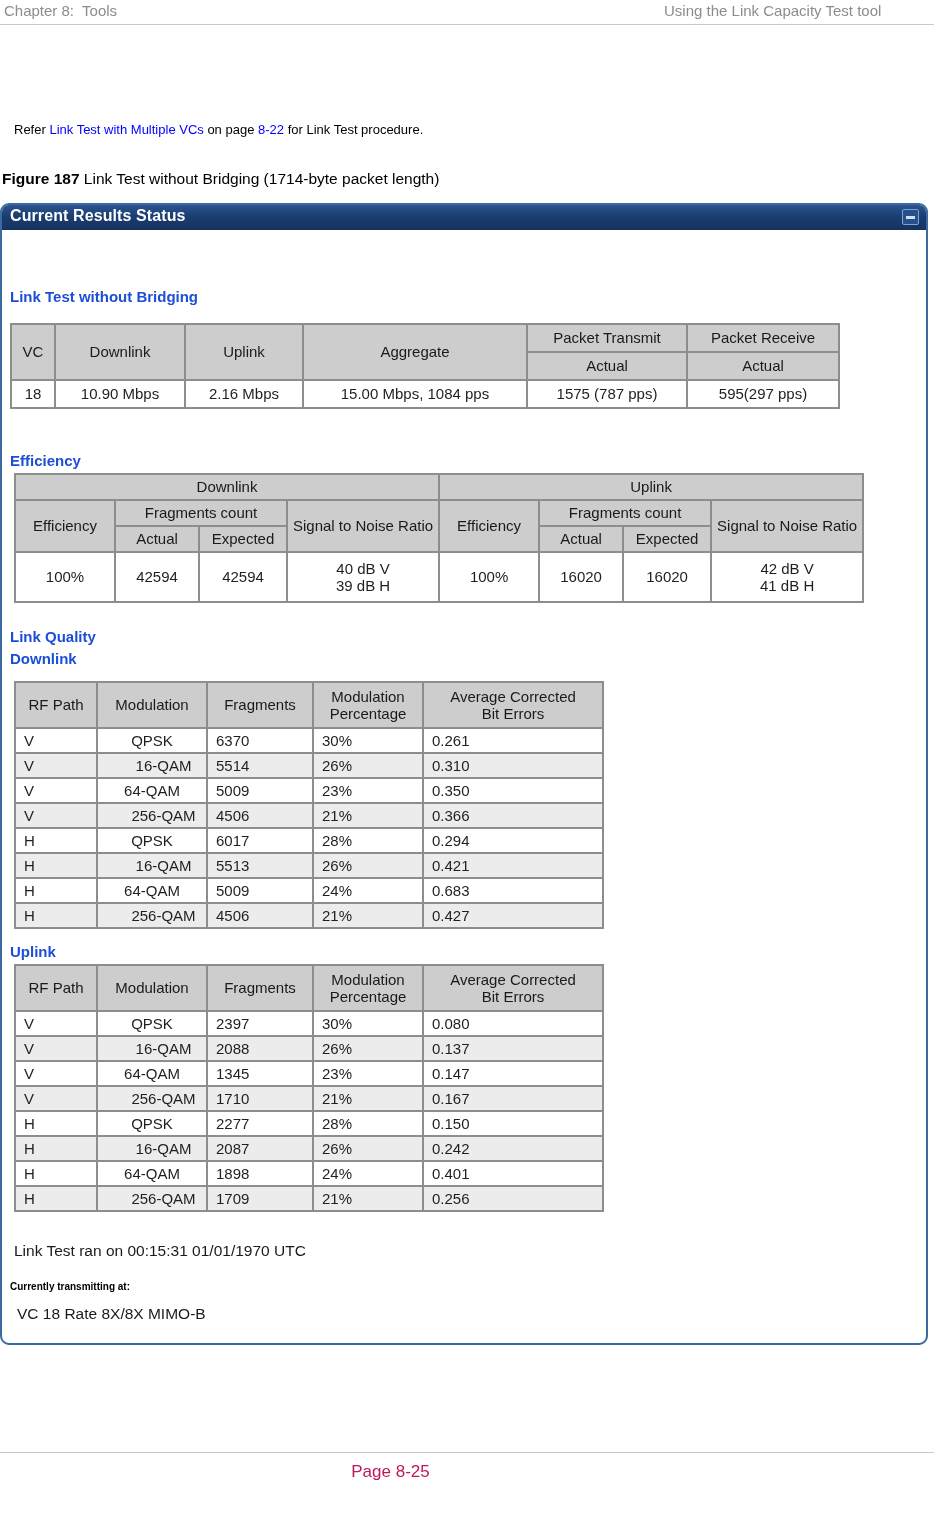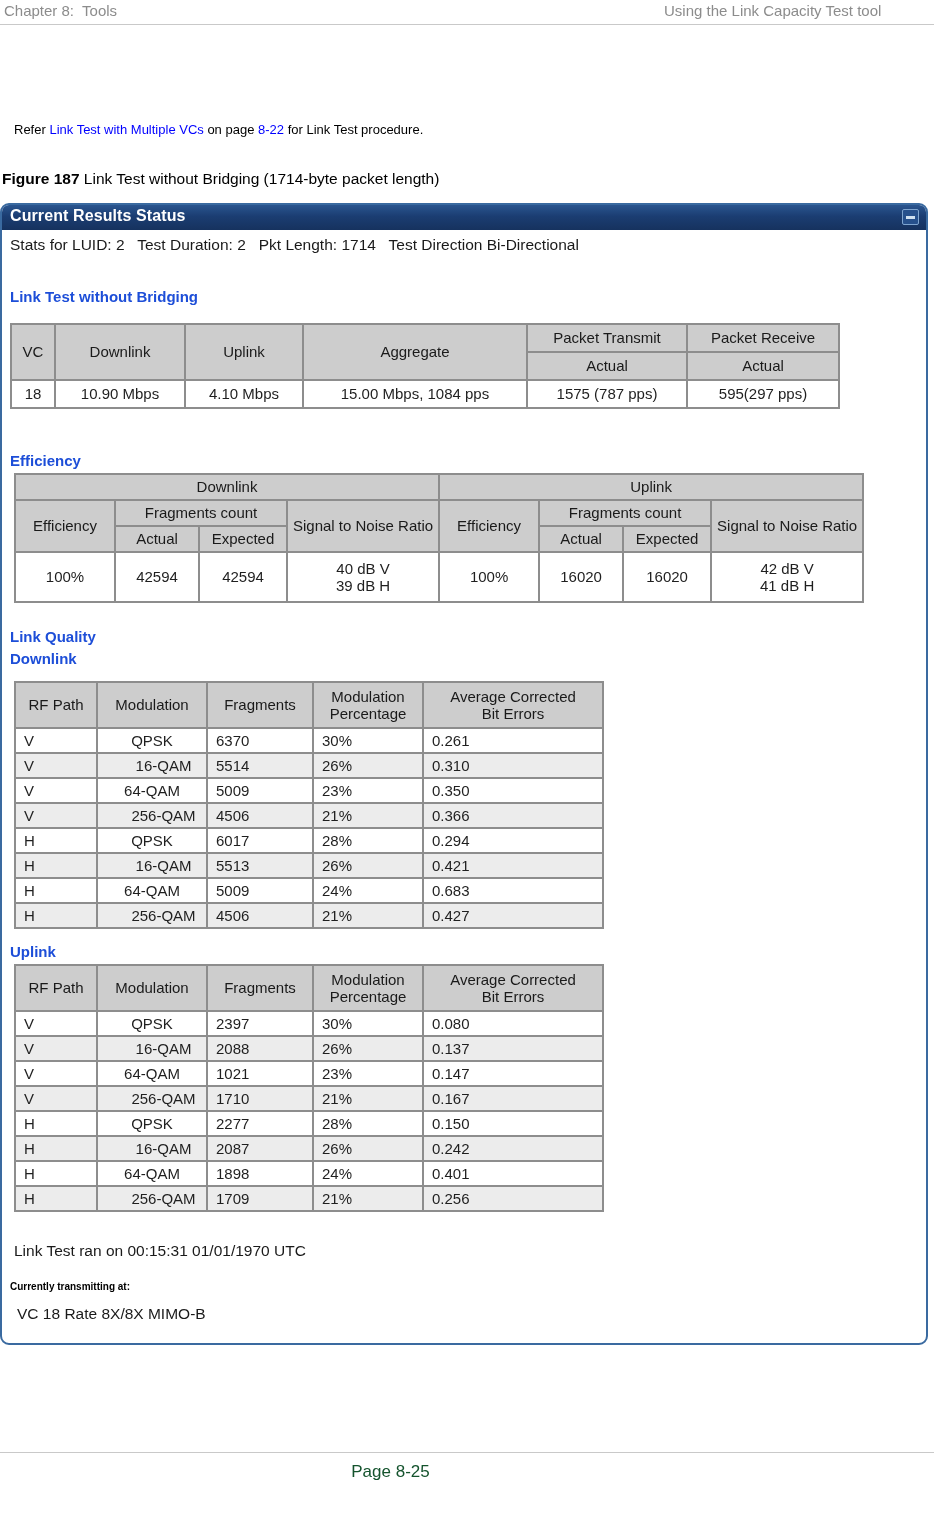--- a/index.html
+++ b/index.html
@@ -229,21 +229,21 @@
     height: 1px;
     background: #c9c9c9;
   }
   .page-footer {
     position: absolute;
     top: 1462px;
     left: 0;
     width: 781px;
     text-align: center;
     font-size: 17px;
-    color: #14532d;
+    color: #be185d;
   }
 </style>
 </head>
 <body>
 
 <div class="running-head">
   <span class="rh-left">Chapter 8:  Tools</span>
   <span class="rh-right">Using the Link Capacity Test tool</span>
 </div>
 <div class="rule-top"></div>
@@ -256,42 +256,41 @@
 
   <div class="panel-titlebar">
     <span class="panel-title">Current Results Status</span>
     <span class="minimize-btn">
         <i></i>
       </span>
   </div>
 
   <div class="panel-body">
 
-    <div class="stats-line">Stats for LUID: 2   Test Duration: 2   Pkt Length: 1714   Test Direction Bi-Directional</div>
 
     <div class="sec-head" style="left:8px; top:58px;">Link Test without Bridging</div>
 
     <table class="grid" id="link-test-table">
       <tbody>
           <tr>
         <td class="hd" rowspan="2" style="width:32px;">VC</td>
         <td class="hd" rowspan="2" style="width:118px;">Downlink</td>
         <td class="hd" rowspan="2" style="width:106px;">Uplink</td>
         <td class="hd" rowspan="2" style="width:212px;">Aggregate</td>
         <td class="hd" style="width:148px;">Packet Transmit</td>
         <td class="hd" style="width:140px;">Packet Receive</td>
       </tr>
       <tr>
         <td class="hd">Actual</td>
         <td class="hd">Actual</td>
       </tr>
       <tr>
         <td>18</td>
         <td>10.90 Mbps</td>
-        <td>4.10 Mbps</td>
+        <td>2.16 Mbps</td>
         <td>15.00 Mbps,  1084 pps</td>
         <td>1575 (787 pps)</td>
         <td>595(297 pps)</td>
       </tr>
     </tbody>
       </table>
 
     <div class="sec-head" style="left:8px; top:222px;">Efficiency</div>
 
     <table class="grid" id="efficiency-table">
@@ -423,21 +422,21 @@
           <tr>
             <td class="lft alt">V</td>
             <td class="alt">16-QAM</td>
             <td class="lft alt">2088</td>
             <td class="lft alt">26%</td>
             <td class="lft alt">0.137</td>
           </tr>
           <tr>
             <td class="lft">V</td>
             <td>64-QAM</td>
-            <td class="lft">1021</td>
+            <td class="lft">1345</td>
             <td class="lft">23%</td>
             <td class="lft">0.147</td>
           </tr>
           <tr>
             <td class="lft alt">V</td>
             <td class="alt">256-QAM</td>
             <td class="lft alt">1710</td>
             <td class="lft alt">21%</td>
             <td class="lft alt">0.167</td>
           </tr>

